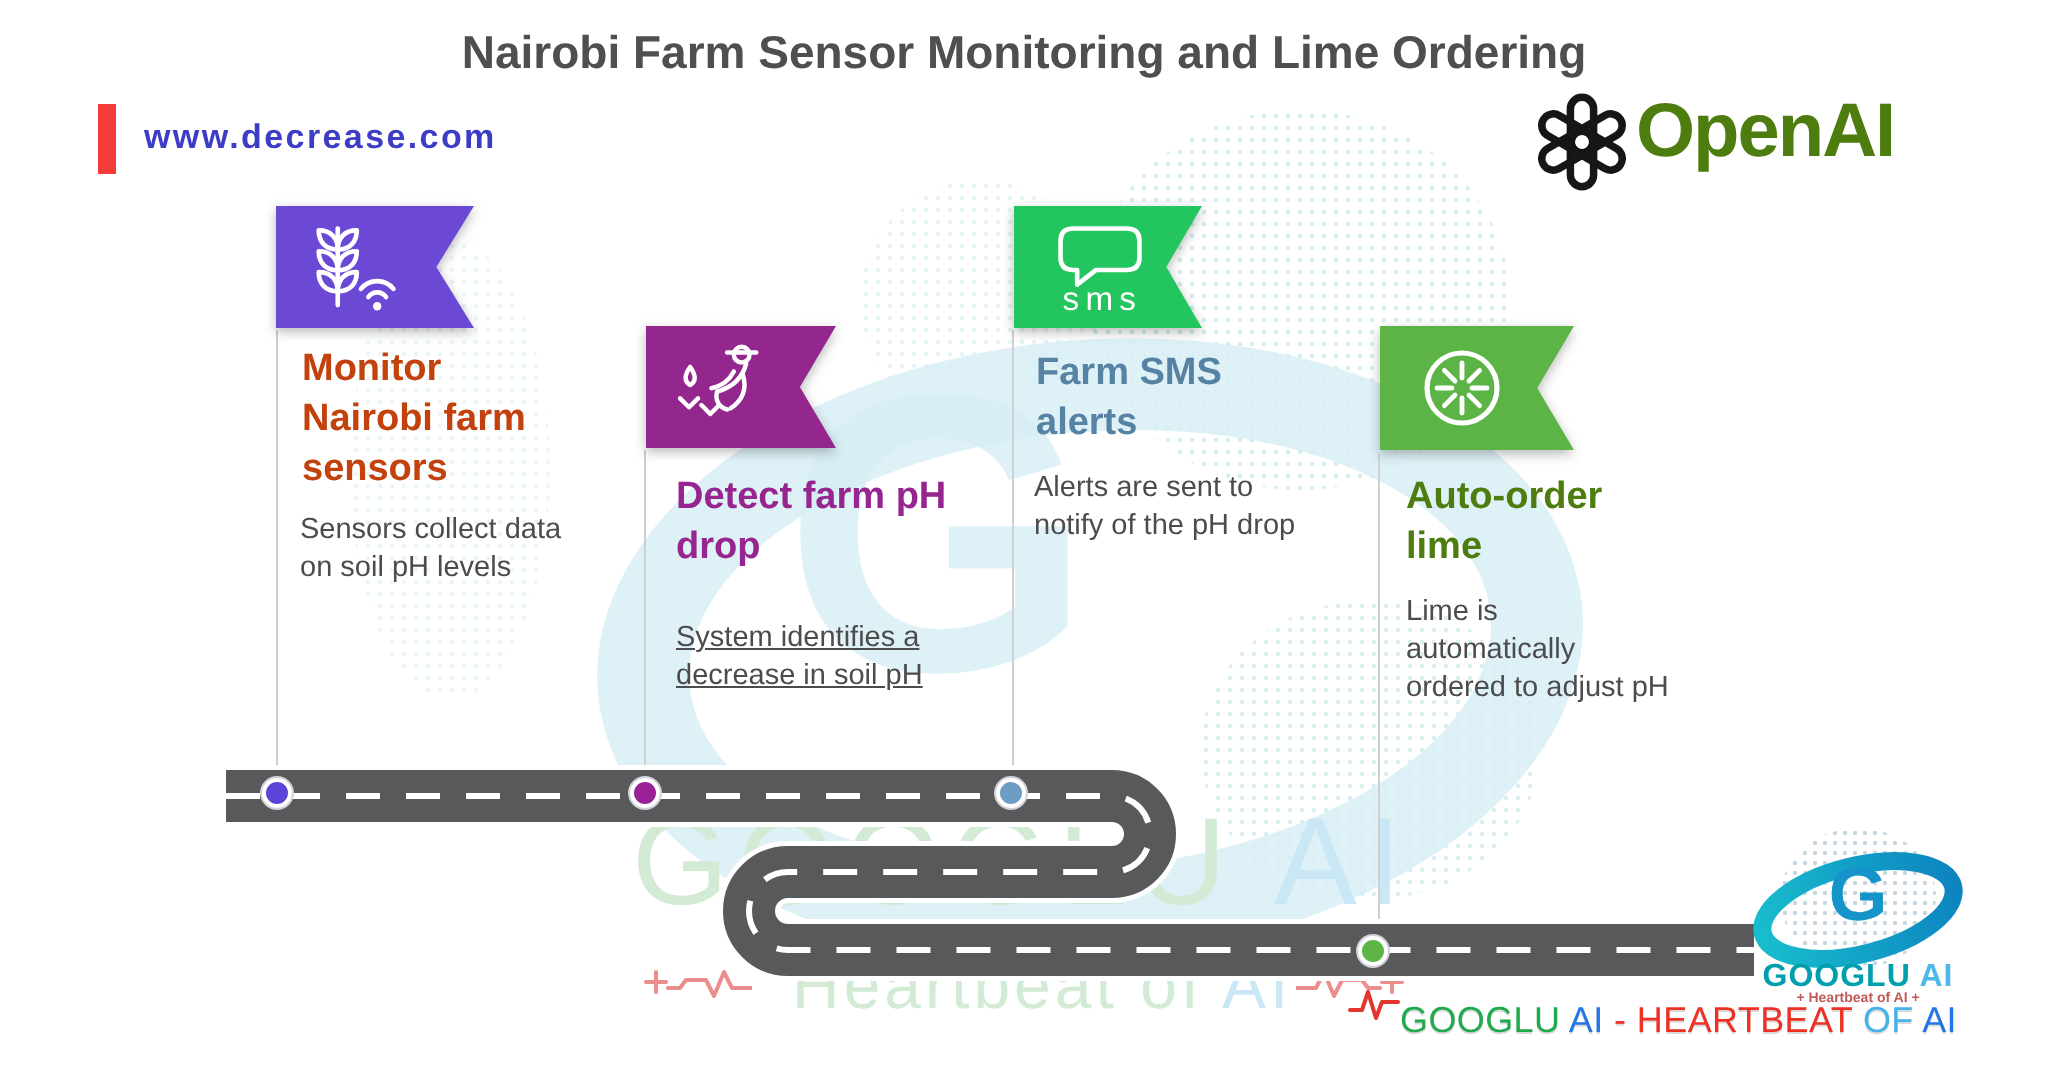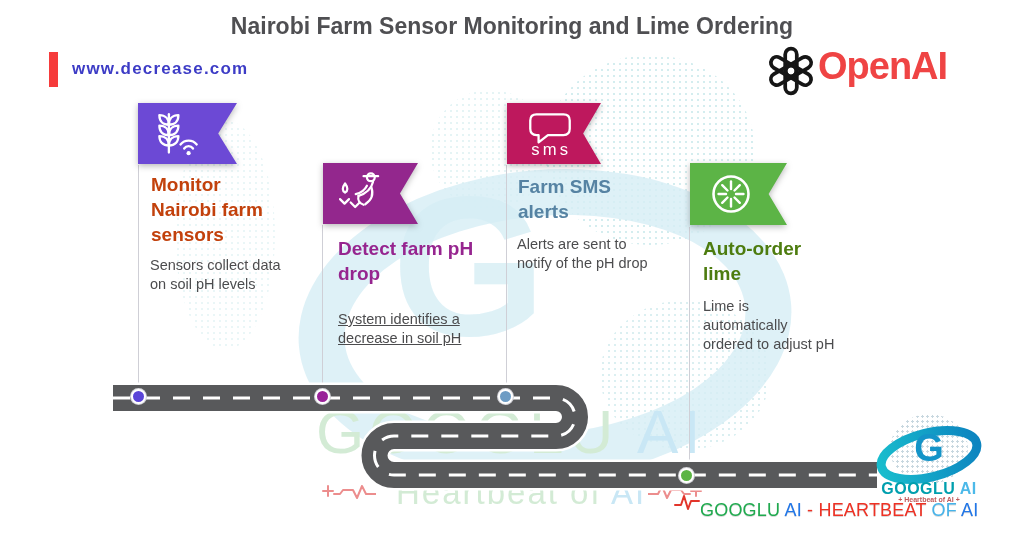--- a/index.html
+++ b/index.html
@@ -22,21 +22,21 @@
 
   
   .wm-brand{left:316px;top:396px;font-size:62px;font-weight:400;letter-spacing:5px;white-space:nowrap;}
   .wm-tag{left:372px;top:474px;font-size:33px;font-weight:400;letter-spacing:2px;white-space:nowrap;margin-left:24px;}
 
   
   .title{left:0;top:13px;width:1024px;text-align:center;font-size:23px;font-weight:700;color:#4f4f52;}
   .url-bar{left:49px;top:52px;width:9px;height:35px;background:#f63b3b;}
   .url-text{left:72px;top:59px;font-size:17px;font-weight:700;color:#3d3cc6;letter-spacing:1.2px;}
   .openai{left:766px;top:44px;width:250px;height:56px;}
-  .openai-text{left:52px;top:1px;font-size:38px;font-weight:700;color:#ef4444;letter-spacing:-1px;}
+  .openai-text{left:52px;top:1px;font-size:38px;font-weight:700;color:#4d7c0f;letter-spacing:-1px;}
 
   
   .vline{position:absolute;width:1px;background:#cfcfd6;}
 
   
   .flag-wrap{position:absolute;filter:drop-shadow(0 2px 3px rgba(0,0,0,.28));}
   .flag{width:100%;height:100%;clip-path:polygon(0 0,100% 0,81% 50%,100% 100%,0 100%);}
   .flag svg{position:absolute;}
   .flag text{font-family:"Liberation Sans", sans-serif;}
 
@@ -147,21 +147,21 @@
         </g>
       </svg>
     </div>
   </div>
   <div class="heading" style="left: 338px; top: 236px; color: rgb(150, 37, 143);">Detect farm pH
 drop</div>
   <div class="body-text" style="left:338px;top:310px;text-decoration:underline;">System identifies a
 decrease in soil pH</div>
 
   <div class="flag-wrap" style="left:507px;top:103px;width:94px;height:61px;">
-    <div class="flag" style="background-color: #be185d;">
+    <div class="flag" style="background-color: #22c55e;">
       <svg style="left:16px;top:4px;" width="54" height="54" viewBox="0 0 52 46">
         <path d="M13 4 H39 Q45 4 45 10 V18 Q45 24 39 24 H24 L15 31 V24 H13 Q7 24 7 18 V10 Q7 4 13 4 Z" fill="none" stroke="#fff" stroke-width="2.2" stroke-linejoin="round"></path>
         <text x="8" y="43" font-size="16" letter-spacing="3" fill="#fff">sms</text>
       </svg>
     </div>
   </div>
   <div class="heading" style="left: 518px; top: 174px; color: rgb(86, 131, 163);">Farm SMS
 alerts</div>
   <div class="body-text" style="left:517px;top:235px;">Alerts are sent to
 notify of the pH drop</div>

